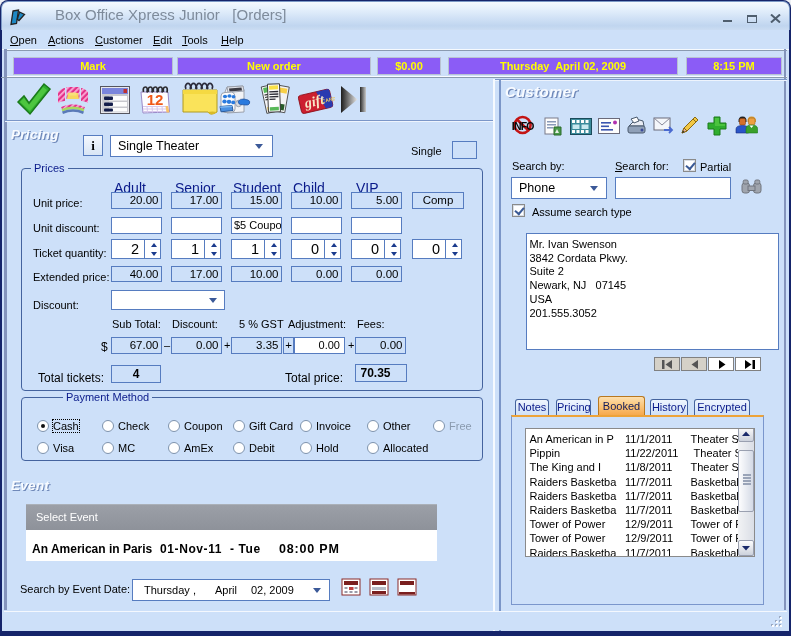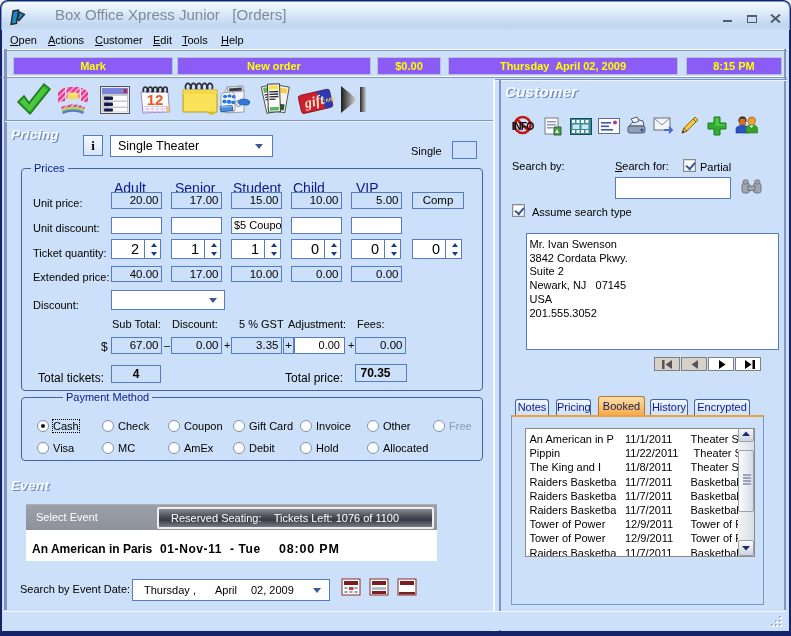--- a/index.html
+++ b/index.html
@@ -322,23 +322,20 @@
         <div class="radio" style="left:146px;top:43.5px;"><span class="rc"></span><span class="rt">AmEx</span></div>
         <div class="radio" style="left:211px;top:43.5px;"><span class="rc"></span><span class="rt">Debit</span></div>
         <div class="radio" style="left:278px;top:43.5px;"><span class="rc"></span><span class="rt">Hold</span></div>
         <div class="radio" style="left:345px;top:43.5px;"><span class="rc"></span><span class="rt">Allocated</span></div>
       </div>
     </div>
     <div id="eventpanel">
       <div class="bighead" style="position:absolute;left:4px;top:6px;">Event</div>
       <div style="position:absolute;left:19px;top:32px;width:411px;height:26px;background:linear-gradient(#9b9fa7,#8e929a);border-top:1px solid #aab0b8;">
         <div style="position:absolute;left:10px;top:6px;color:#fff;font-size:11px;">Select Event</div>
-        <div style="position:absolute;left:131px;top:2px;width:277px;height:22px;border:2px solid #efefef;border-radius:2px;background:linear-gradient(#8a8a92 0%,#50505a 40%,#3a3a44 60%,#7a7a84 100%);">
-          <div style="position:absolute;left:12px;top:3px;color:#fff;font-size:11px;">Reserved Seating:&nbsp;&nbsp;&nbsp;&nbsp;Tickets Left: 1076 of 1100</div>
-        </div>
       </div>
       <div style="position:absolute;left:19px;top:58px;width:411px;height:31px;background:#fff;font-weight:bold;font-size:12px;">
         <div style="position:absolute;left:6px;top:12px;">An American in Paris</div>
         <div style="position:absolute;left:134px;top:12px;letter-spacing:0.6px;">01-Nov-11&nbsp; - Tue</div>
         <div style="position:absolute;left:253px;top:11.5px;letter-spacing:0.8px;font-size:12.5px;">08:00 PM</div>
       </div>
       <div class="lbl" style="left:13px;top:111px;">Search by Event Date:</div>
       <div class="wbox" style="left:125px;top:107px;width:198px;height:22px;font-size:11px;">
         <span style="position:absolute;left:11px;top:3.5px;">Thursday</span>
         <span style="position:absolute;left:60px;top:3.5px;">,</span>
@@ -447,20 +444,25 @@
           <path d="M12.5 8 Q12 2.5 16.5 2.5 Q21.5 2.5 21 8 Z" fill="#d89830"></path>
           <rect x="13.5" y="4" width="6.5" height="7" rx="1.8" fill="#eda040" stroke="#a06a20" stroke-width="0.6"></rect>
           <path d="M11 19 L11 14.5 Q11 11 16.5 11 Q22.5 11 22.5 14.5 L22.5 19 Z" fill="#3aa02a" stroke="#1a7a1a" stroke-width="0.6"></path>
           <path d="M14.5 11.5 L16.5 14 L18.5 11.5 Z" fill="#fff"></path>
         </svg>
       </div>
       <div class="lbl" style="left:13px;top:82px;">Search by:</div>
       <div class="lbl" style="left:116px;top:82px;"><u>S</u>earch for:</div>
       <div class="cb" style="left:184px;top:81px;"></div>
       <div class="lbl" style="left:201px;top:83px;">Partial</div>
+      <div class="wbox" style="left:12px;top:99px;width:96px;height:22px;line-height:20px;padding-left:7px;">Phone
+        <svg style="position:absolute;right:7px;top:8px" width="9" height="6">
+            <path d="M0 0 L8 0 L4 5 Z" fill="#3b5998"></path>
+          </svg>
+      </div>
       <div class="wbox" style="left:116px;top:99px;width:116px;height:22px;"></div>
       <svg style="position:absolute;left:242px;top:100px" width="21" height="19" viewBox="0 0 21 19">
         <g fill="#a0a5ae" stroke="#70757e" stroke-width="1">
           <rect x="1" y="5" width="7.5" height="10" rx="2.5"></rect>
           <rect x="12.5" y="5" width="7.5" height="10" rx="2.5"></rect>
           <rect x="7" y="8" width="7" height="4.5"></rect>
           <rect x="2.2" y="2" width="5" height="4" rx="1.5"></rect>
           <rect x="13.8" y="2" width="5" height="4" rx="1.5"></rect>
         </g>
       </svg>

